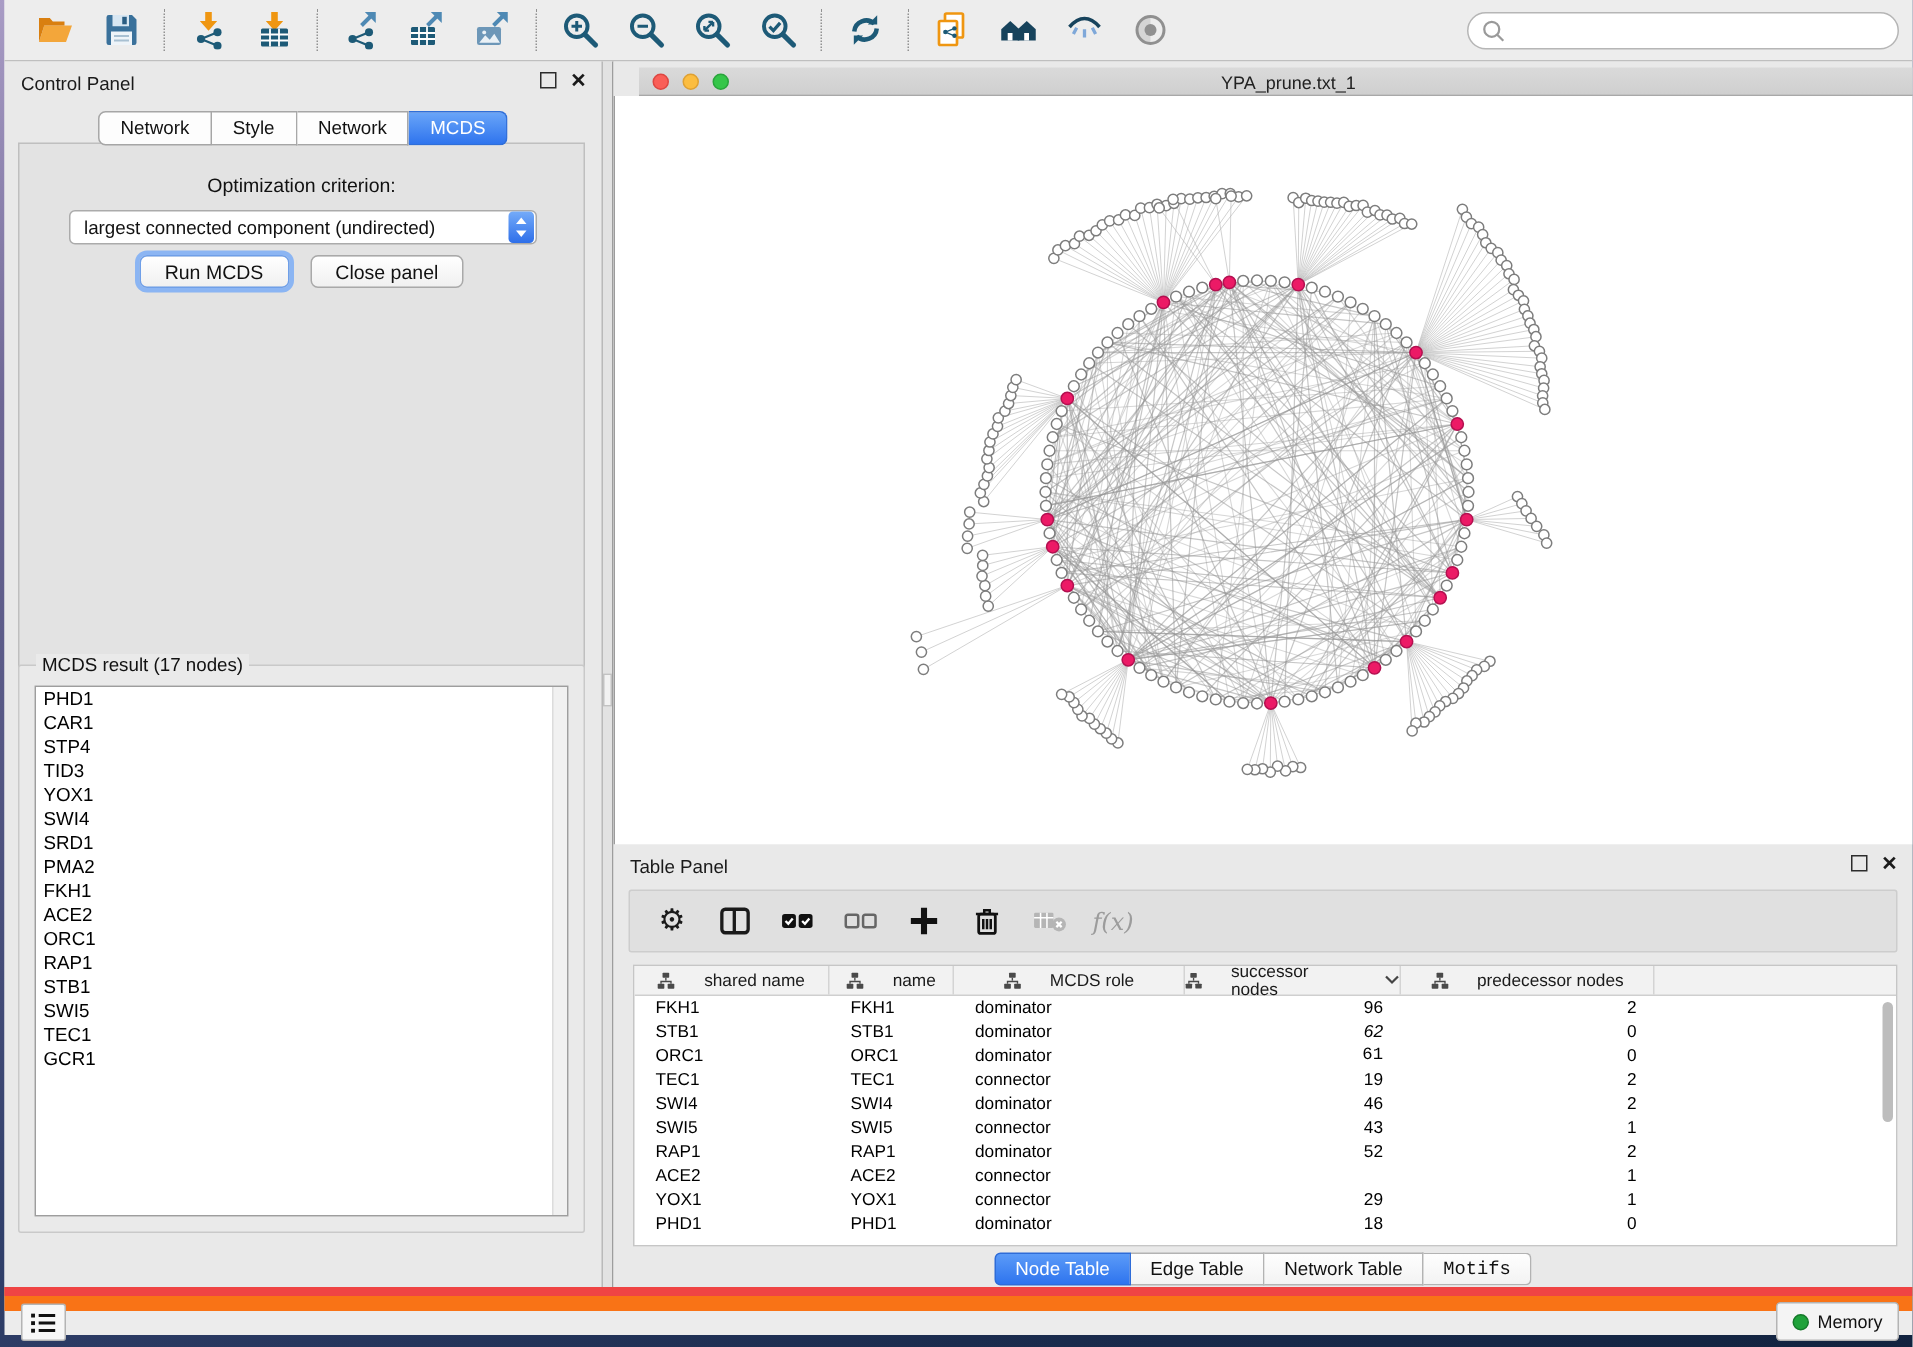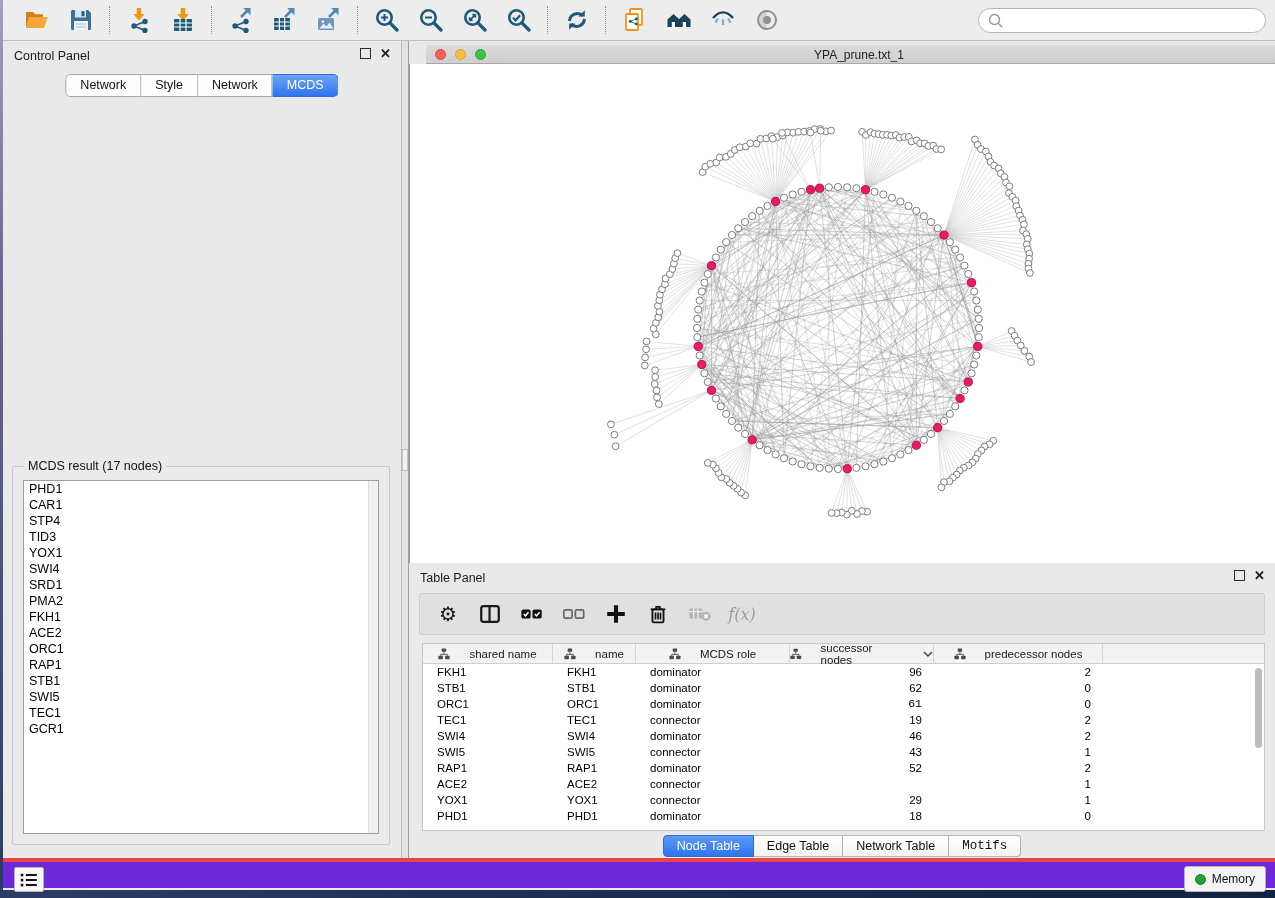--- a/index.html
+++ b/index.html
@@ -36,21 +36,21 @@
 
   #cp-content{position:absolute;left:9px;top:54px;width:378px;height:365px;background:#e3e3e3;border:1px solid #bfbfbf;box-sizing:border-box;}
   #opt-label{position:absolute;left:0;top:20px;width:100%;text-align:center;font-size:13px;color:#111;}
   #criterion-select{position:absolute;left:33px;top:44px;width:312px;height:23px;background:#fff;border:1px solid #ababab;border-radius:4px;box-sizing:border-box;display:flex;align-items:center;cursor:default;}
   #criterion-select .val{flex:1;font-size:12.5px;padding-left:9px;color:#111;white-space:nowrap;}
   #criterion-stepper{width:17px;height:21px;border-radius:3px;background:linear-gradient(#74abf9,#2e6fe9);margin-right:1px;display:flex;align-items:center;justify-content:center;}
   .cp-buttons{position:absolute;left:0;top:74px;width:100%;display:flex;justify-content:center;gap:14px;}
   .mac-btn{height:22px;padding:0 16px;font-size:13px;font-family:"Liberation Sans",sans-serif;color:#111;background:linear-gradient(#ffffff,#f0f0f0);border:1px solid #a9a9a9;border-radius:5px;cursor:pointer;}
   .mac-btn.focused{box-shadow:0 0 0 3px rgba(110,165,248,.75);border-color:#6f9fe8;}
 
-  #mcds-group{position:absolute;left:9px;top:425px;width:378px;height:379px;background:#eaeaea;border:1px solid #c9c9c9;border-radius:2px;box-sizing:border-box;}
+  #mcds-group{position:absolute;left:9px;top:402px;width:378px;height:379px;background:#eaeaea;border:1px solid #c9c9c9;border-radius:2px;box-sizing:border-box;}
   #mcds-legend{position:absolute;left:11px;top:-8px;background:#eaeaea;padding:0 4px;font-size:12.5px;color:#111;}
   #mcds-list{position:absolute;left:10px;top:13px;width:356px;height:354px;background:#fff;border:1px solid #9e9e9e;overflow:hidden;box-sizing:border-box;}
   .mcds-item{height:16px;line-height:16px;font-size:12.5px;padding-left:5px;color:#000;}
   #mcds-scroll{position:absolute;right:0;top:0;width:9px;height:100%;background:#f1f1f1;border-left:1px solid #dcdcdc;}
 
   
   #v-splitter{position:absolute;left:398px;top:41px;width:8px;height:817px;background:#e2e2e2;border-left:1px solid #b9b9b9;border-right:1px solid #9d9d9d;box-sizing:border-box;}
   #v-splitter .handle{position:absolute;left:0px;top:408px;width:6px;height:22px;background:#f2f2f2;border:1px solid #c2c2c2;box-sizing:border-box;}
   #h-splitter-handle{position:absolute;left:715px;top:654px;width:10px;height:7px;background:#d9d9d9;border:1px solid #bdbdbd;box-sizing:border-box;}
 
@@ -80,21 +80,21 @@
   .td.l{text-align:left;padding-left:14px;}
   .td.num{text-align:right;padding-right:12px;}
   #nt-scroll{position:absolute;right:2px;top:24px;width:7px;height:80px;background:#bdbdbd;border-radius:4px;}
   #tp-tabs{position:absolute;left:0;top:272px;width:100%;display:flex;justify-content:center;}
   .tp-tab{height:20px;line-height:20px;padding:0 13px;font-size:12.5px;background:linear-gradient(#fefefe,#f3f3f3);border:1px solid #b3b3b3;border-left:none;color:#111;}
   .tp-tab:first-child{border-left:1px solid #b3b3b3;border-radius:4px 0 0 4px;}
   .tp-tab:last-child{border-radius:0 4px 4px 0;font-family:Liberation Mono, monospace;}
   .tp-tab.active{background:linear-gradient(#5b9bf8,#2e74ee);color:#fff;border-color:#2e6cd8;}
 
   
-  #status-bar{position:absolute;left:0;top:858px;width:100%;height:30px;background:#6d28d9;border-top:4px solid #ef4444;box-sizing:border-box;}
+  #status-bar{position:absolute;left:0;top:858px;width:100%;height:16px;background:#f97316;border-top:6px solid #ef4444;box-sizing:border-box;}
   #list-btn{position:absolute;left:11px;top:5px;width:28px;height:23px;background:#f7f7f7;border:1px solid #b4b4b4;border-radius:2px;display:flex;align-items:center;justify-content:center;cursor:pointer;}
   #memory-btn{position:absolute;right:9px;top:4px;height:24px;background:#f4f4f4;border:1px solid #b4b4b4;border-radius:3px;display:flex;align-items:center;gap:6px;padding:0 10px;font-size:12px;color:#111;cursor:pointer;}
   #memory-dot{width:11px;height:11px;border-radius:50%;background:#1fa23a;border:1px solid #157a2a;box-sizing:border-box;}
 </style>
 </head>
 <body>
 
 <div id="app">
 
   <div id="toolbar">
@@ -268,20 +268,36 @@
         <span class="float-box"></span>
         <span class="close-x">✕</span>
       </span>
     </div>
     <div id="cp-tabs">
         <div class="cp-tab">Network</div>
         <div class="cp-tab">Style</div>
         <div class="cp-tab">Network</div>
         <div class="cp-tab active">MCDS</div>
       </div>
+    <div id="cp-content">
+      <div id="opt-label">Optimization criterion:</div>
+      <div id="criterion-select">
+        <span class="val">largest connected component (undirected)</span>
+        <span id="criterion-stepper">
+          <svg width="9" height="15" viewBox="0 0 9 15">
+              <path d="M4.5 1L8 5.4H1z" fill="#fff"></path>
+              <path d="M4.5 14L1 9.6h7z" fill="#fff"></path>
+            </svg>
+        </span>
+      </div>
+      <div class="cp-buttons">
+        <button class="mac-btn focused">Run MCDS</button>
+        <button class="mac-btn">Close panel</button>
+      </div>
+    </div>
     <div id="mcds-group">
       <span id="mcds-legend">MCDS result (17 nodes)</span>
       <div id="mcds-list">
 
       <div class="mcds-item">PHD1</div>
           <div class="mcds-item">CAR1</div>
           <div class="mcds-item">STP4</div>
           <div class="mcds-item">TID3</div>
           <div class="mcds-item">YOX1</div>
           <div class="mcds-item">SWI4</div>
@@ -1141,21 +1157,21 @@
             <div class="td l" style="width: 130px;">FKH1</div>
             <div class="td l" style="width: 83px;">FKH1</div>
             <div class="td l" style="width: 154px;">dominator</div>
             <div class="td num" style="width: 144px;">96</div>
             <div class="td num" style="width: 169px;">2</div>
           </div>
           <div class="tr">
             <div class="td l" style="width: 130px;">STB1</div>
             <div class="td l" style="width: 83px;">STB1</div>
             <div class="td l" style="width: 154px;">dominator</div>
-            <div class="td num" style="width: 144px;">62</div>
+            <div class="td num" style="width: 144px; font-style: italic;">62</div>
             <div class="td num" style="width: 169px;">0</div>
           </div>
           <div class="tr">
             <div class="td l" style="width: 130px;">ORC1</div>
             <div class="td l" style="width: 83px;">ORC1</div>
             <div class="td l" style="width: 154px;">dominator</div>
             <div class="td num" style="width: 144px; font-family: Liberation Mono, monospace;">61</div>
             <div class="td num" style="width: 169px;">0</div>
           </div>
           <div class="tr">

